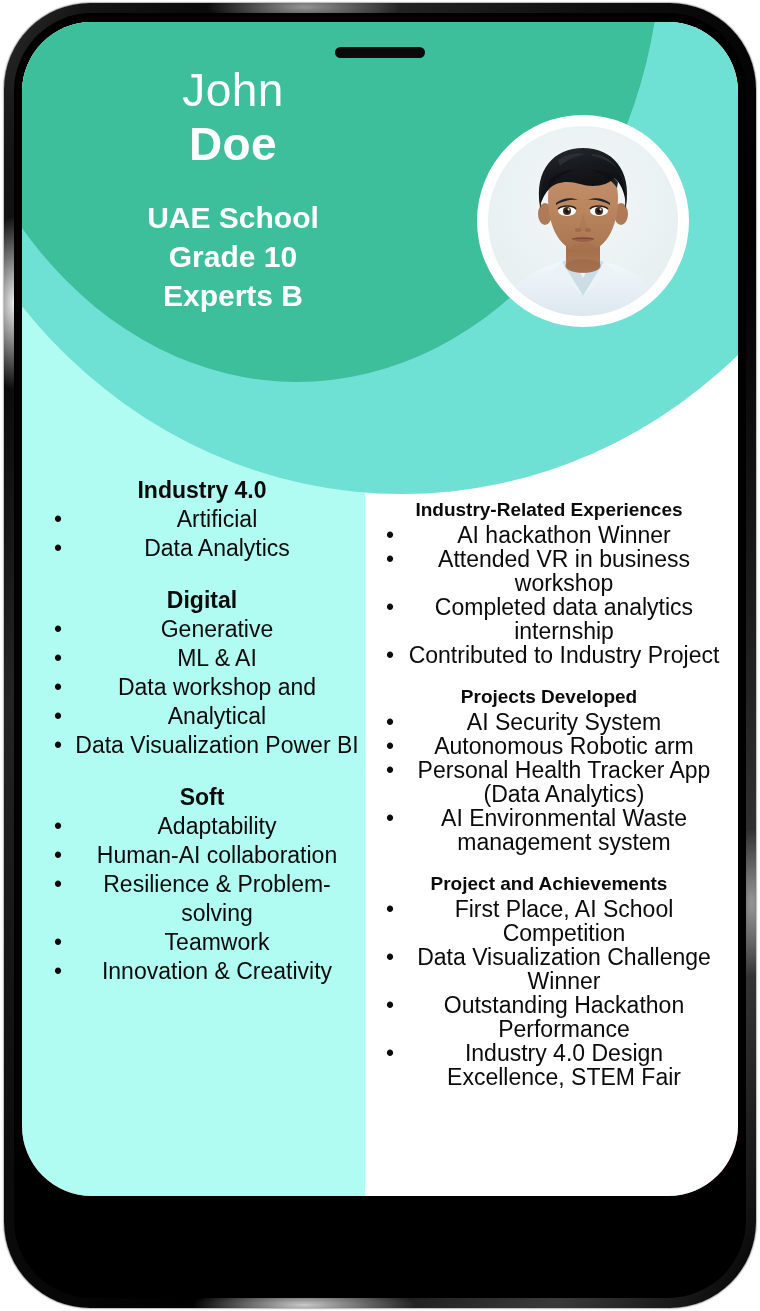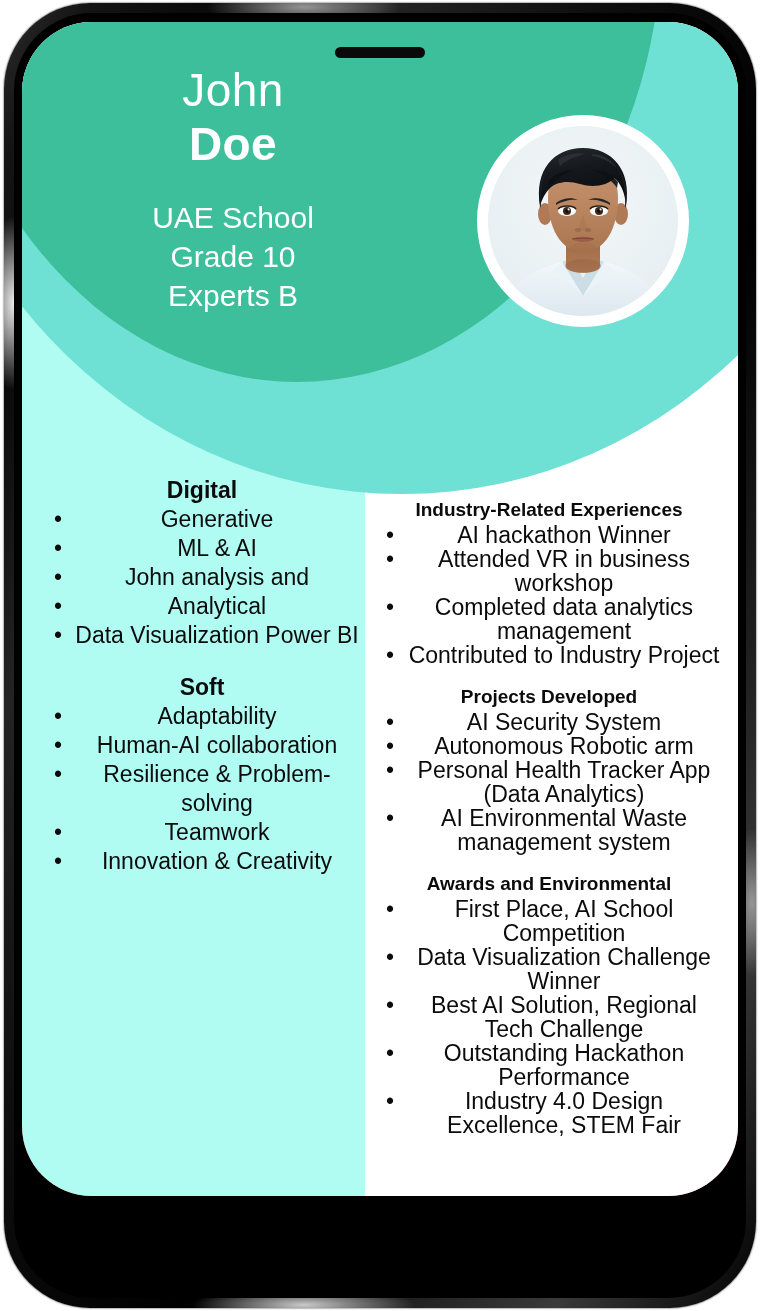--- a/index.html
+++ b/index.html
@@ -152,21 +152,21 @@
   }
   .name-last {
     font-size: 46px;
     font-weight: 700;
     line-height: 56px;
     letter-spacing: 0.4px;
   }
   .meta {
     margin-top: 26px;
     font-size: 30px;
-    font-weight: 400;
+    font-weight: 700;
     line-height: 39px;
   }
 
   
   .portrait-ring {
     position: absolute;
     left: 455px;
     top: 93px;
     width: 212px;
     height: 212px;
@@ -359,27 +359,34 @@
             <ellipse cx="95" cy="122" rx="13" ry="5" fill="#9c6944" opacity="0.25"></ellipse>
           </g>
         </svg>
       </div>
     </div>
 
     <div class="content">
 
       <div class="col-left">
 
+        <div class="block-lg">
+          <div class="sec-title-lg">Industry 4.0</div>
+          <ul class="bullets list-lg">
+            <li>Artificial</li>
+            <li>Data Analytics</li>
+          </ul>
+        </div>
 
         <div class="block-lg">
           <div class="sec-title-lg">Digital</div>
           <ul class="bullets list-lg">
             <li>Generative</li>
             <li>ML &amp; AI</li>
-            <li>John analysis and</li>
+            <li>Data workshop and</li>
             <li>Analytical</li>
             <li>Data Visualization Power BI</li>
           </ul>
         </div>
 
         <div class="block-lg">
           <div class="sec-title-lg">Soft</div>
           <ul class="bullets list-lg">
             <li>Adaptability</li>
             <li>Human-AI collaboration</li>
@@ -391,41 +398,40 @@
 
       </div>
 
       <div class="col-right">
 
         <div class="block-sm">
           <div class="sec-title-sm">Industry-Related Experiences</div>
           <ul class="bullets list-sm">
             <li>AI hackathon Winner</li>
             <li>Attended VR in business workshop</li>
-            <li>Completed data analytics management</li>
+            <li>Completed data analytics internship</li>
             <li>Contributed to Industry Project</li>
           </ul>
         </div>
 
         <div class="block-sm">
           <div class="sec-title-sm">Projects Developed</div>
           <ul class="bullets list-sm">
             <li>AI Security System</li>
             <li>Autonomous Robotic arm</li>
             <li>Personal Health Tracker App (Data Analytics)</li>
             <li>AI Environmental Waste management system</li>
           </ul>
         </div>
 
         <div class="block-sm">
-          <div class="sec-title-sm">Awards and Environmental</div>
+          <div class="sec-title-sm">Project and Achievements</div>
           <ul class="bullets list-sm">
             <li>First Place, AI School Competition</li>
             <li>Data Visualization Challenge Winner</li>
-            <li>Best AI Solution, Regional Tech Challenge</li>
             <li>Outstanding Hackathon Performance</li>
             <li>Industry 4.0 Design Excellence, STEM Fair</li>
           </ul>
         </div>
 
       </div>
 
     </div>
 
   </div>

